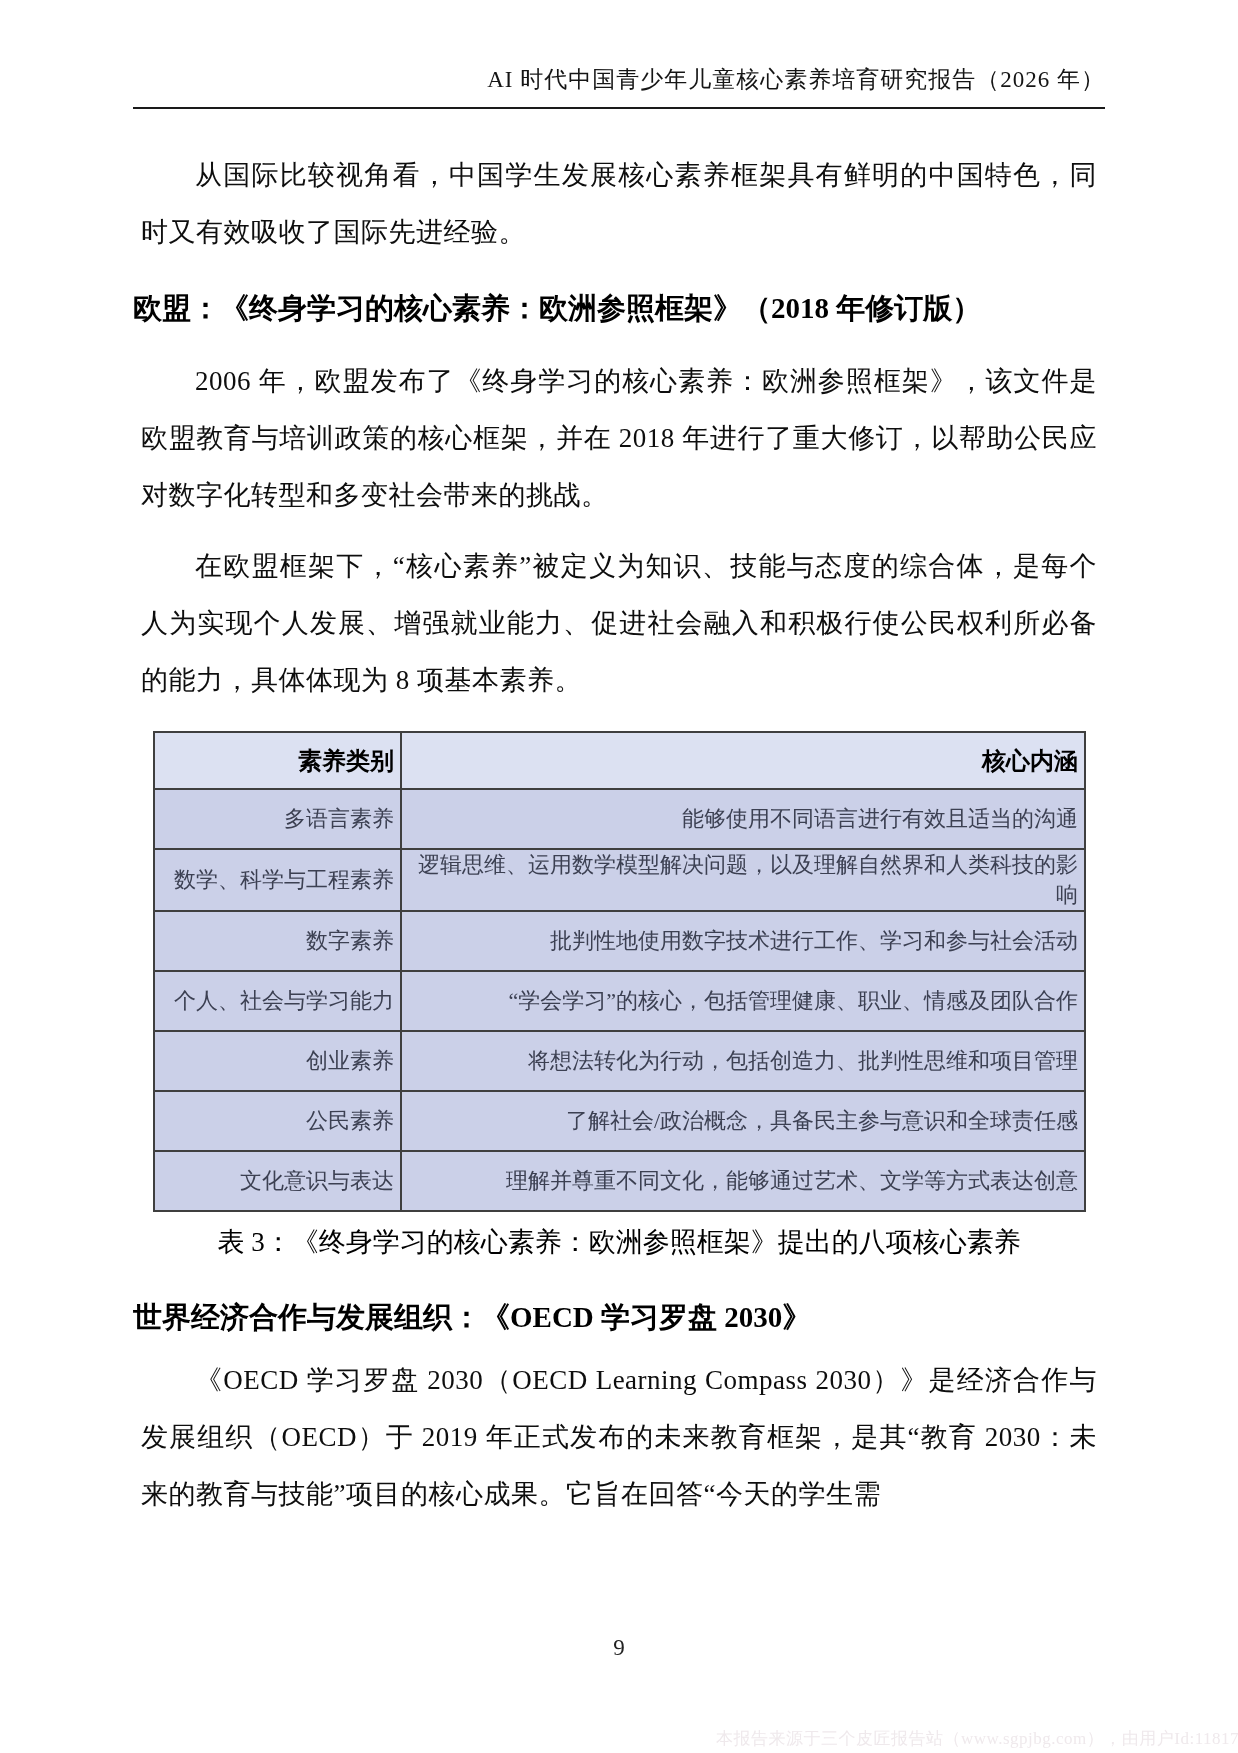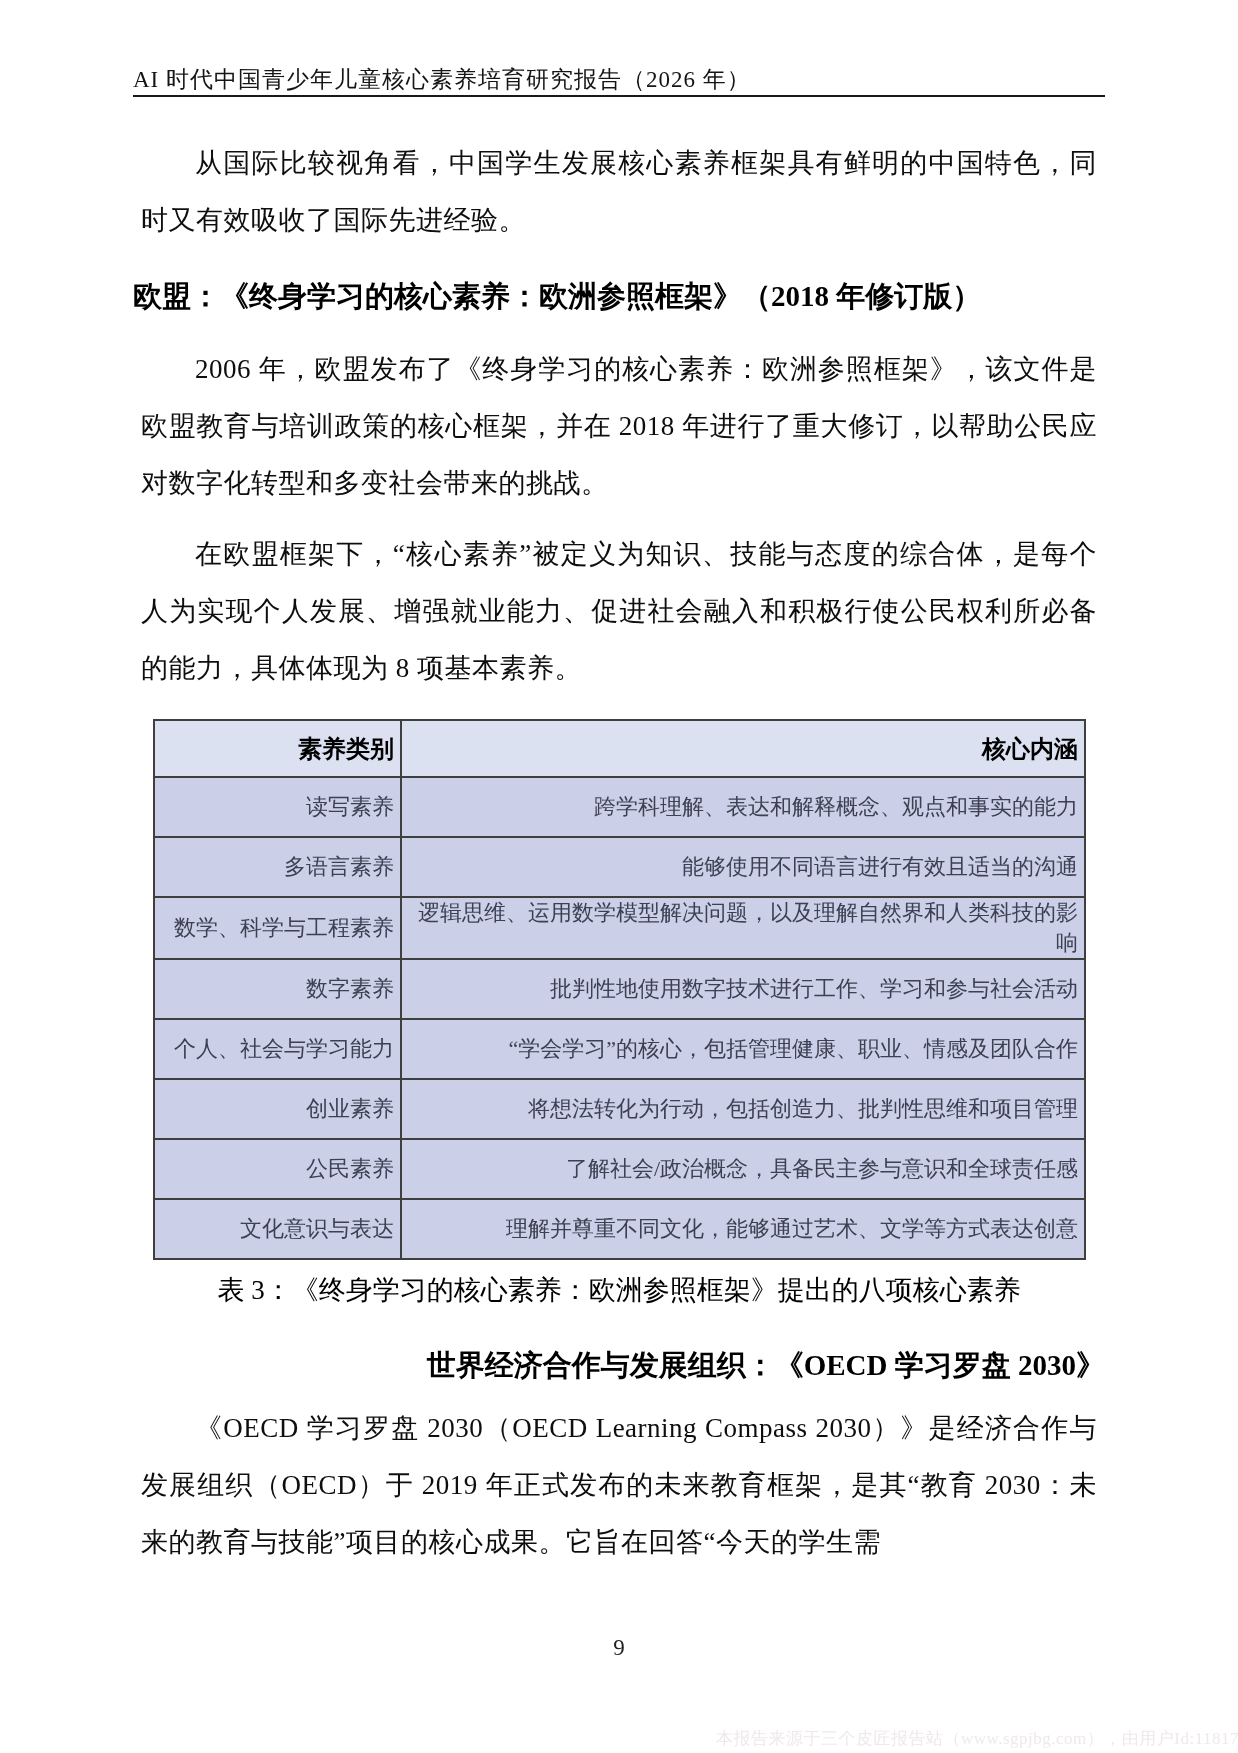--- a/index.html
+++ b/index.html
@@ -10,22 +10,23 @@
     margin: 0 auto;
     background: #ffffff;
     overflow: hidden;
     font-family: "Liberation Serif", "DejaVu Serif", serif;
     color: #0e0e0e;
   }
   .content { padding: 0 133px; }
 
   .page-header {
     padding-top: 64px;
+    padding-bottom: 12px;
     border-bottom: 2px solid #1a1a1a;
-    text-align: left;
+    text-align: right;
   }
   .page-header-title {
     font-size: 23px;
     letter-spacing: 1px;
     color: #151515;
   }
 
   .body-para {
     font-size: 27px;
     line-height: 57px;
@@ -38,21 +39,21 @@
   .sec-para    { margin-top: 24px; }
   .sec-para-2  { margin-top: 14px; }
 
   .section-heading {
     font-size: 29px;
     font-weight: bold;
     line-height: 42px;
     margin: 26px 0 0 0;
     color: #000;
   }
-  .section-heading-2 { margin-top: 36px; text-align: right; }
+  .section-heading-2 { margin-top: 36px; }
 
   table.competence-table {
     border-collapse: collapse;
     width: 933px;
     margin: 22px 0 0 20px;
     table-layout: fixed;
   }
   .competence-table th, .competence-table td {
     border: 2px solid #3f3f3f;
     text-align: right;
@@ -127,24 +128,20 @@
         <col>
       </colgroup>
       <thead>
         <tr>
           <th>素养类别</th>
           <th>核心内涵</th>
         </tr>
       </thead>
       <tbody>
         <tr>
-          <td>读写素养</td>
-          <td>跨学科理解、表达和解释概念、观点和事实的能力</td>
-        </tr>
-        <tr>
           <td>多语言素养</td>
           <td>能够使用不同语言进行有效且适当的沟通</td>
         </tr>
         <tr>
           <td>数学、科学与工程素养</td>
           <td>逻辑思维、运用数学模型解决问题，以及理解自然界和人类科技的影响</td>
         </tr>
         <tr>
           <td>数字素养</td>
           <td>批判性地使用数字技术进行工作、学习和参与社会活动</td>

